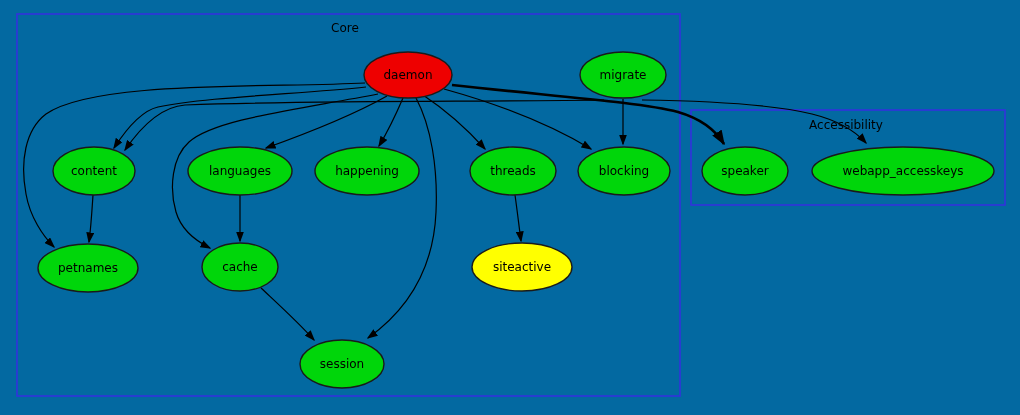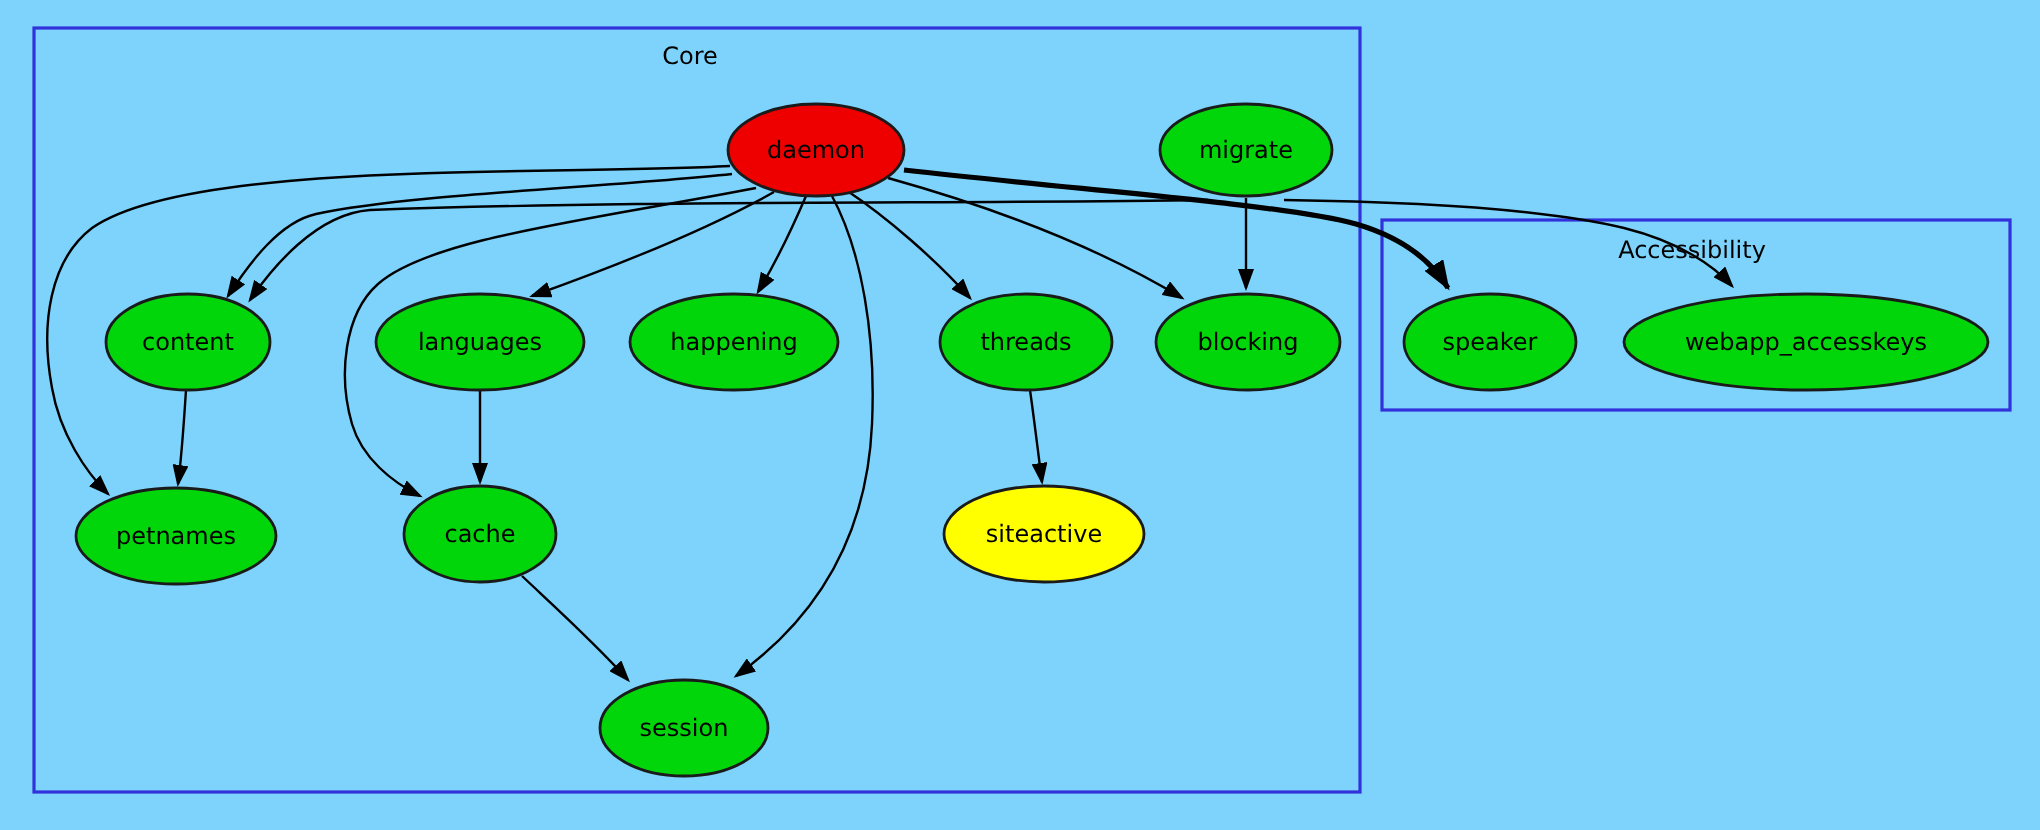--- a/index.html
+++ b/index.html
@@ -5,21 +5,21 @@
   html, body {
     margin: 0;
     padding: 0;
     background: #ffffff;
     font-family: "DejaVu Sans", "Liberation Sans", sans-serif;
   }
   #canvas {
     position: relative;
     width: 1020px;
     height: 415px;
-    background: #7dd3fc;
+    background: #0369a1;
     overflow: hidden;
     text-align: center;
   }
   #graph-svg {
     position: absolute;
     left: 0;
     top: 0;
   }
   .cluster-rect {
     fill: none;

